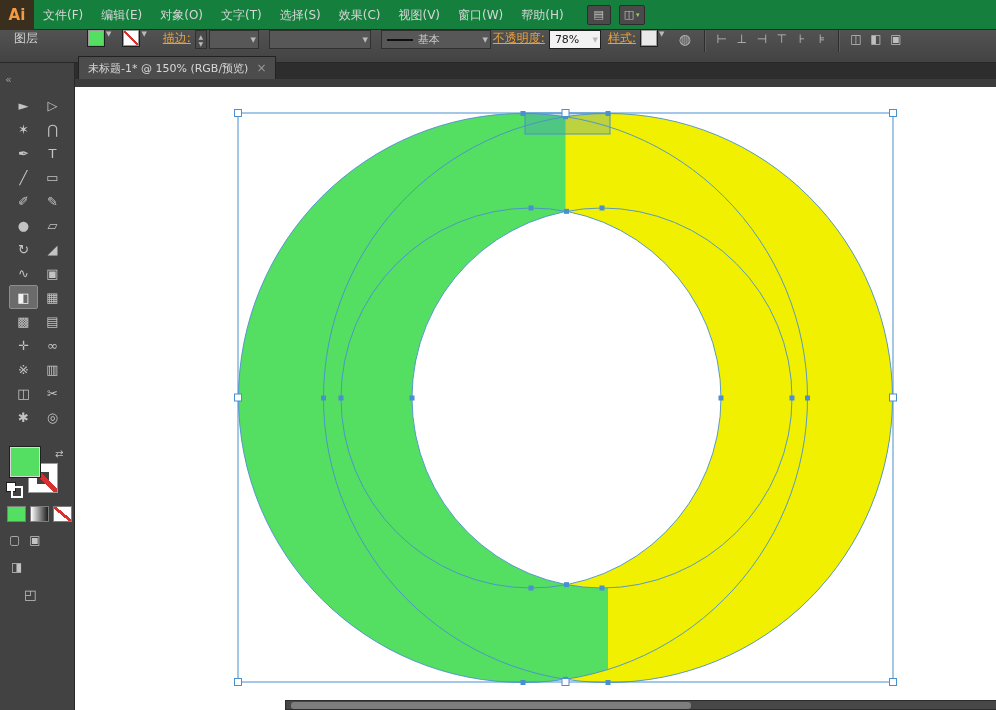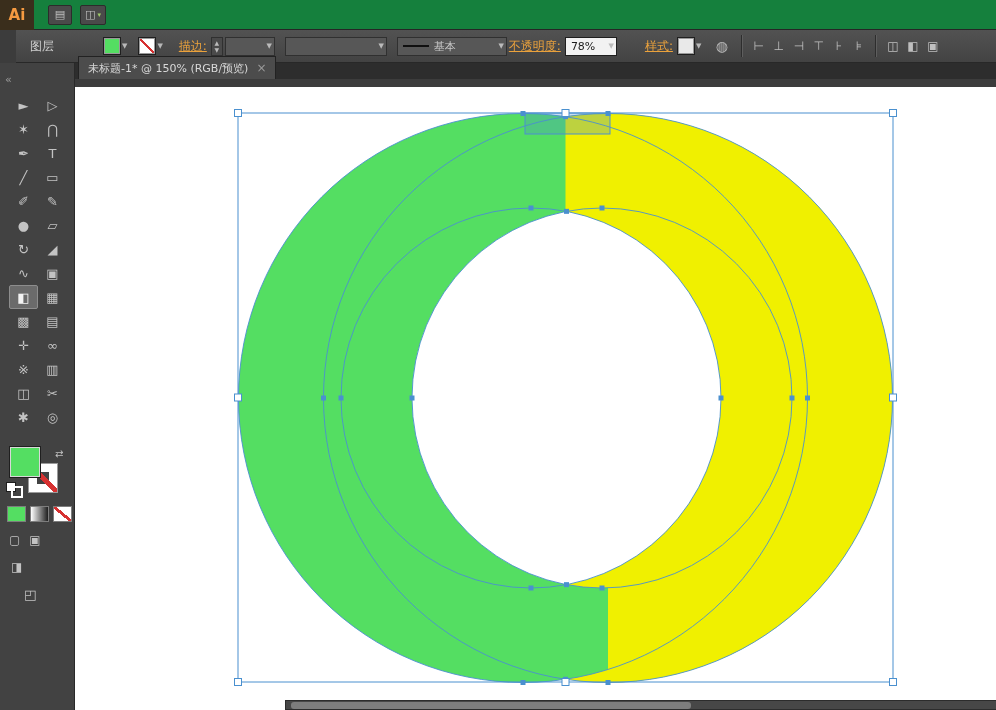--- a/index.html
+++ b/index.html
@@ -13,23 +13,23 @@
   .logo{width:34px;height:30px;background:#3a2e1c;color:#f59a41;font-weight:bold;
         font-size:15px;display:flex;align-items:center;justify-content:center}
   #menu-items{display:flex;align-items:center}
   .menu-item{padding:0 9px;font-size:12px;color:#d6d6d6;line-height:30px;white-space:nowrap}
   .menu-right{margin-left:14px;display:flex;gap:8px;align-items:center}
   .mbtn{height:20px;min-width:24px;background:#4a4a4a;border:1px solid #2c2c2c;border-radius:2px;
         color:#c0c0c0;font-size:11px;display:flex;align-items:center;justify-content:center;gap:2px;padding:0 4px}
   .mbtn .caret{font-size:7px;color:#9fcb6a}
 
   
-  .cb{position:absolute;top:30px;left:16px;right:0;height:33px;
+  .cb{position:absolute;top:30px;left:0;right:0;height:33px;
       background:linear-gradient(#525252,#434343);border-bottom:1px solid #282828;
-      display:flex;align-items:center;font-size:12px}
+      display:flex;font-size:12px}
   .cb-label{color:#d0d0d0;white-space:nowrap}
   .cb-link{color:#eba23c;text-decoration:underline;white-space:nowrap}
   .swatch{width:16px;height:16px;border:1px solid #999;outline:1px solid #1f1f1f;position:relative;flex:none}
   .none-swatch{background:#fff linear-gradient(to top right,transparent 43%,#d63131 43%,#d63131 57%,transparent 57%)}
   .sw-caret{font-size:7px;color:#b9b9b9;margin-left:2px}
   .dd{height:19px;background:#575757;border:1px solid #303030;display:inline-flex;align-items:center;
       color:#c8c8c8;font-size:11px;position:relative;padding:0 13px 0 5px;flex:none}
   .dd .arrow{position:absolute;right:2px;font-size:7px;color:#bbb}
   .dd.white{background:#f2f2f2;color:#1c1c1c;border-color:#1f1f1f}
   .stepper{width:12px;height:19px;display:flex;flex-direction:column;align-items:center;justify-content:center;
@@ -82,20 +82,31 @@
   #artwork-svg{position:absolute;left:0;top:0}
   .hscroll{position:absolute;left:210px;bottom:0;width:711px;height:10px;background:#474747;
            border:1px solid #2c2c2c;border-right:none}
   .hthumb{position:absolute;left:5px;top:1px;width:400px;height:7px;background:#7d7d7d;border-radius:3px}
 </style>
 </head>
 <body>
 
 <div class="menubar">
   <div class="logo">Ai</div>
+  <div id="menu-items">
+      <div class="menu-item">文件(F)</div>
+      <div class="menu-item">编辑(E)</div>
+      <div class="menu-item">对象(O)</div>
+      <div class="menu-item">文字(T)</div>
+      <div class="menu-item">选择(S)</div>
+      <div class="menu-item">效果(C)</div>
+      <div class="menu-item">视图(V)</div>
+      <div class="menu-item">窗口(W)</div>
+      <div class="menu-item">帮助(H)</div>
+    </div>
   <div class="menu-right">
     <div class="mbtn">
       <span>▤</span>
     </div>
     <div class="mbtn">
       <span>◫</span>
       <span class="caret">▾</span>
     </div>
   </div>
 </div>
@@ -128,21 +139,21 @@
     <span>基本</span>
     <span class="arrow">▼</span>
   </div>
 
   <span class="cb-link" style="margin-left:2px">不透明度:</span>
   <div class="dd white" style="margin-left:4px;width:52px">
     <span>78%</span>
     <span class="arrow">▼</span>
   </div>
 
-  <span class="cb-link" style="margin-left:28px">样式:</span>
+  <span class="cb-link" style="margin-left:7px">样式:</span>
   <div class="swatch" style="margin-left:5px;background:#e9e9e9"></div>
   <span class="sw-caret">▼</span>
 
   <div class="mini-icon" style="margin-left:12px;font-size:14px">
     <span>◍</span>
   </div>
 
   <div class="vsep" style="margin-left:11px"></div>
   <div id="align-icons" style="margin-left:8px">
       <div class="mini-icon">⊢</div>

